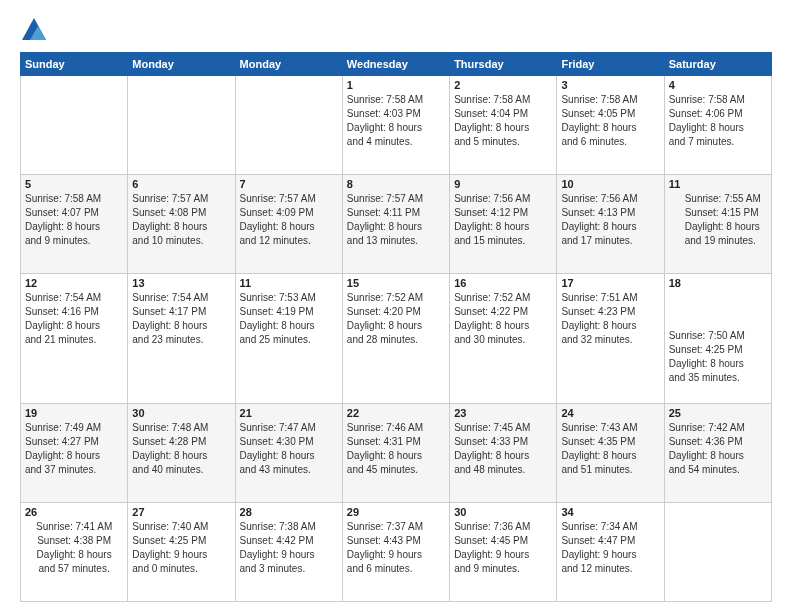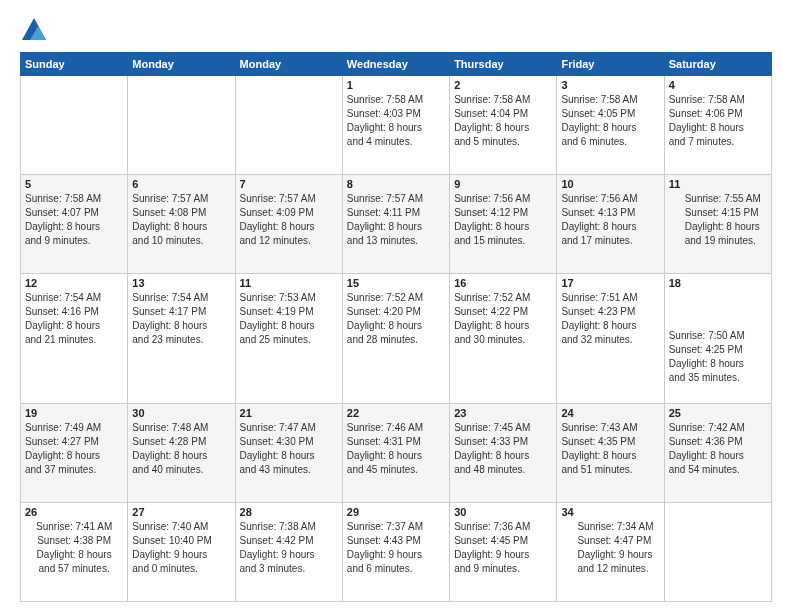--- a/index.html
+++ b/index.html
@@ -327,21 +327,21 @@
           <td>
             <span class="day-num">26</span>
             <div class="day-info" style="white-space: pre-line; text-align: center;">Sunrise: 7:41 AM
 Sunset: 4:38 PM
 Daylight: 8 hours
 and 57 minutes.</div>
           </td>
           <td>
             <span class="day-num">27</span>
             <div class="day-info" style="white-space: pre-line;">Sunrise: 7:40 AM
-Sunset: 10:40 PM
+Sunset: 4:25 PM
 Daylight: 9 hours
 and 0 minutes.</div>
           </td>
           <td>
             <span class="day-num">28</span>
             <div class="day-info" style="white-space: pre-line;">Sunrise: 7:38 AM
 Sunset: 4:42 PM
 Daylight: 9 hours
 and 3 minutes.</div>
           </td>
@@ -354,21 +354,21 @@
           </td>
           <td>
             <span class="day-num">30</span>
             <div class="day-info" style="white-space: pre-line;">Sunrise: 7:36 AM
 Sunset: 4:45 PM
 Daylight: 9 hours
 and 9 minutes.</div>
           </td>
           <td>
             <span class="day-num">34</span>
-            <div class="day-info" style="white-space: pre-line; margin-left: 16px;">Sunrise: 7:34 AM
+            <div class="day-info" style="white-space: pre-line;">Sunrise: 7:34 AM
 Sunset: 4:47 PM
 Daylight: 9 hours
 and 12 minutes.</div>
           </td>
           <td class="empty"></td>
         </tr>
       </tbody>
   </table>
 </div>
 

